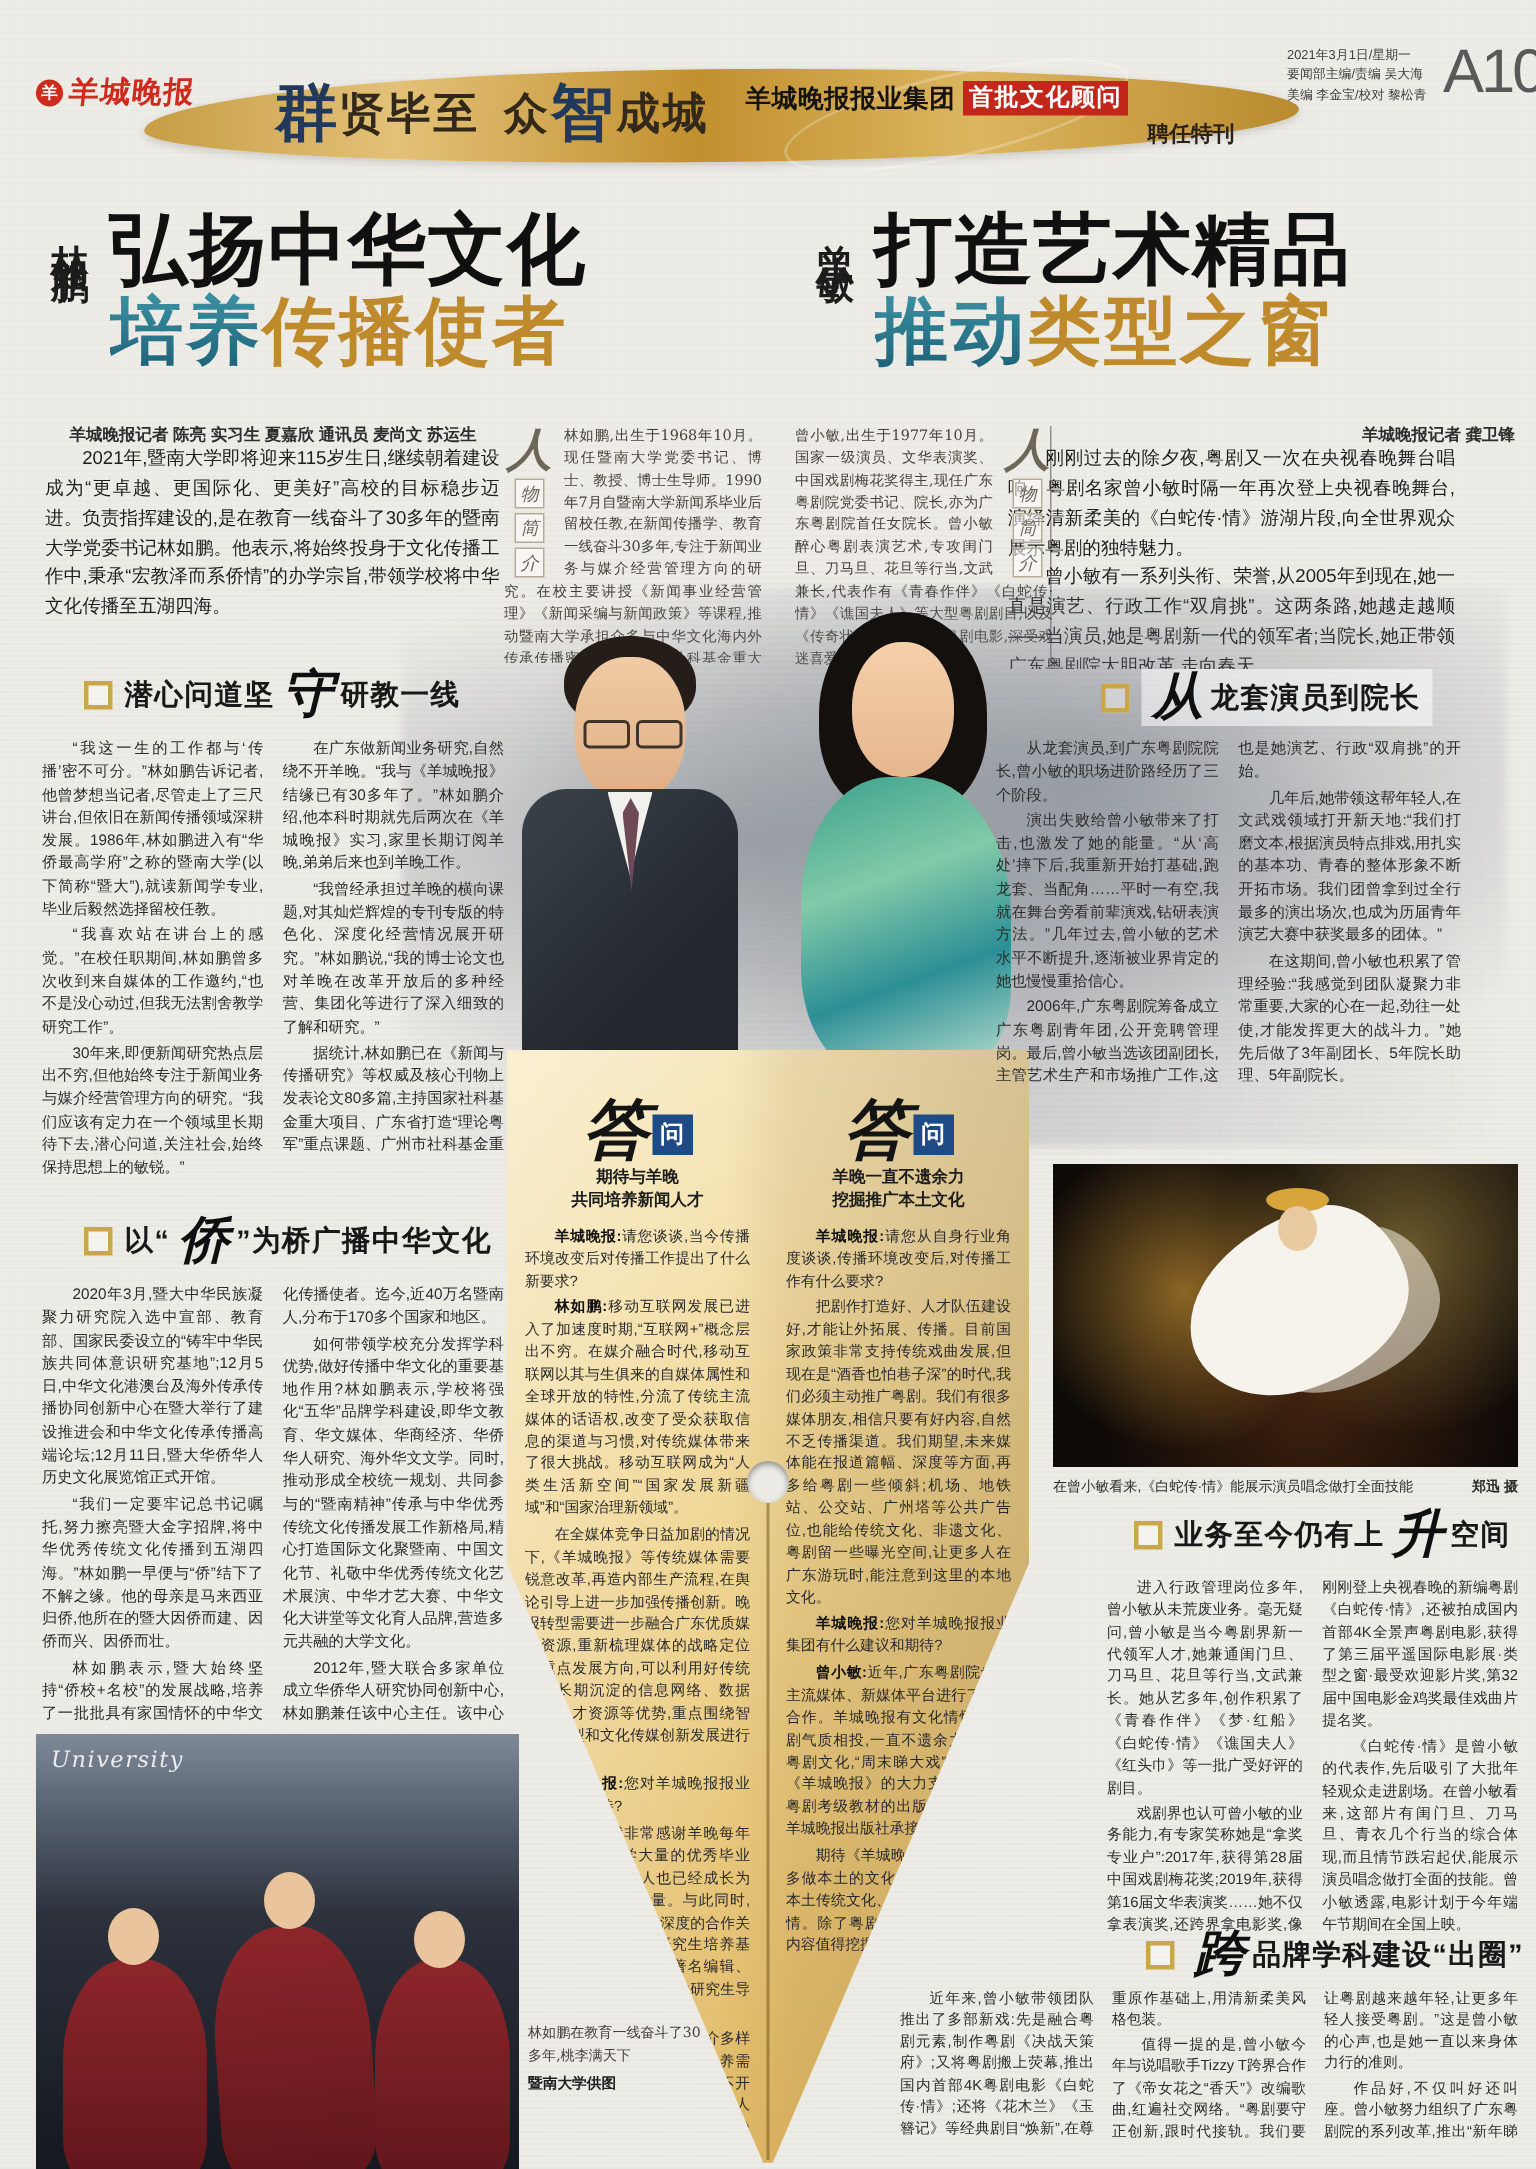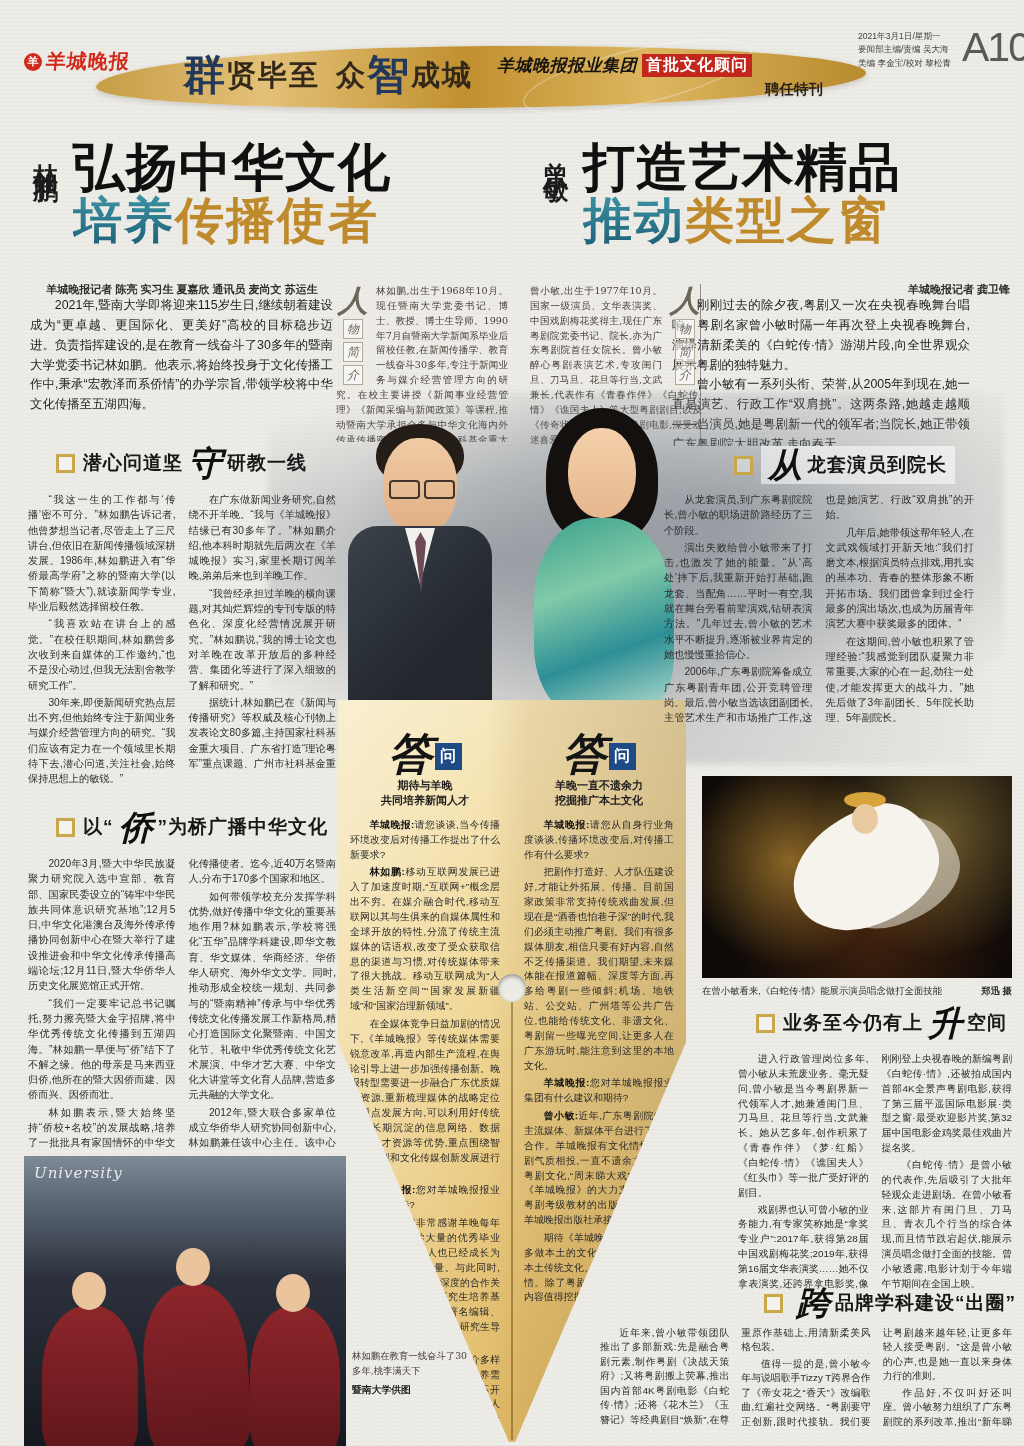--- a/index.html
+++ b/index.html
@@ -21,21 +21,21 @@
     background:linear-gradient(92deg,#c79d45 0%,#e3c178 22%,#c1902f 48%,#dcb660 72%,#b98a2e 100%);
     box-shadow:0 2px 6px rgba(0,0,0,.15);}
   .gold-band::after{content:"";position:absolute;left:55%;top:8%;width:30%;height:84%;
     border-radius:50%;border:2px solid rgba(255,255,255,.25);transform:rotate(-12deg);}
   .slogan{left:182px;top:54px;display:flex;align-items:center;}
   .slg-big{font-family:"DejaVu Serif",serif;font-weight:700;font-size:42px;color:#22395c;line-height:1;margin:0 1px;}
   .slg-mid{font-family:"DejaVu Serif",serif;font-weight:700;font-size:29px;color:#33291a;line-height:1;margin:0 1px;}
   .slg-gap{width:16px;}
   .series{left:497px;top:54px;width:348px;}
   .series-row{display:flex;align-items:center;gap:5px;}
-  .series-group{font-size:17px;font-weight:700;color:#161310;letter-spacing:.5px;font-style:italic;}
+  .series-group{font-size:17px;font-weight:700;color:#161310;letter-spacing:.5px;}
   .series-highlight{background:#c3271b;color:#fff;font-size:16px;font-weight:700;padding:1px 4px;letter-spacing:1px;}
   .series-sub{font-size:14.5px;font-weight:700;color:#2a2218;text-align:right;margin-top:3px;padding-right:22px;}
   .dateblock{left:858px;top:30px;width:106px;font-size:8.6px;color:#3f3f3f;line-height:1.55;}
   .pageno{left:962px;top:24px;font-size:41px;color:#595959;letter-spacing:-2px;font-weight:400;}
 
   
   .headline{display:flex;align-items:flex-start;}
   .hl-left{left:30px;top:140px;width:480px;}
   .hl-right{left:540px;top:140px;width:480px;}
   .vname{writing-mode:vertical-rl;font-weight:900;font-size:25px;color:#1c1c1c;letter-spacing:8px;

